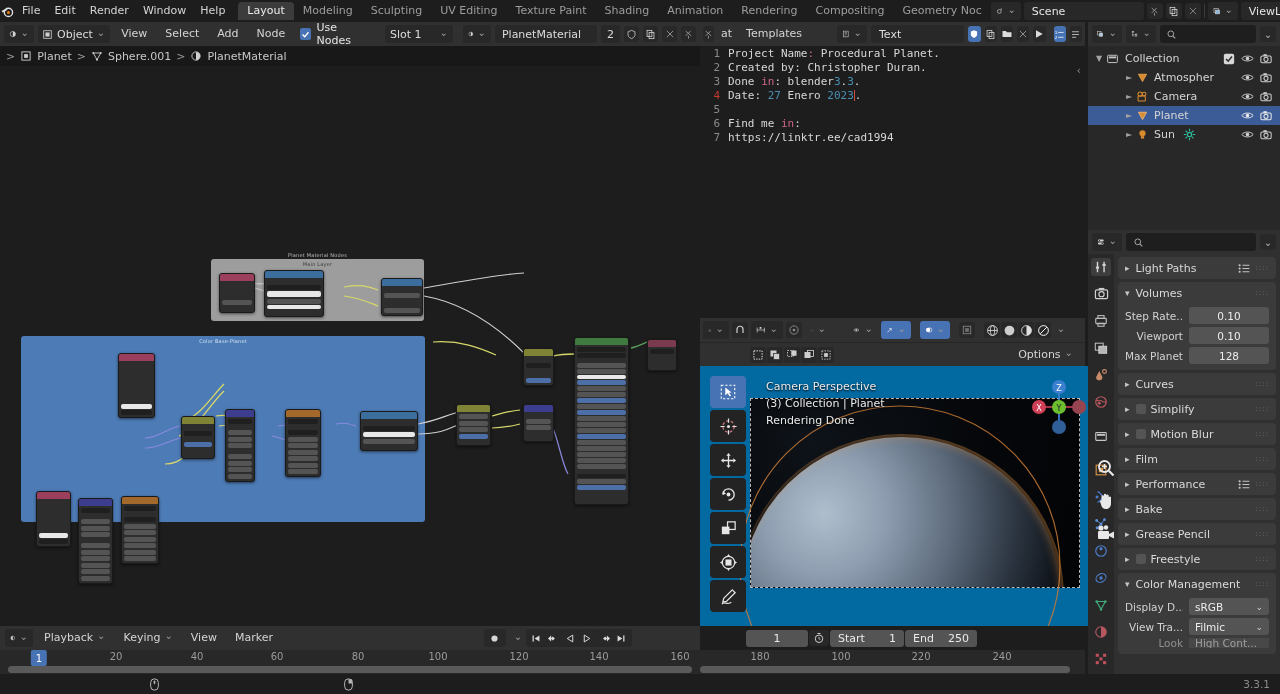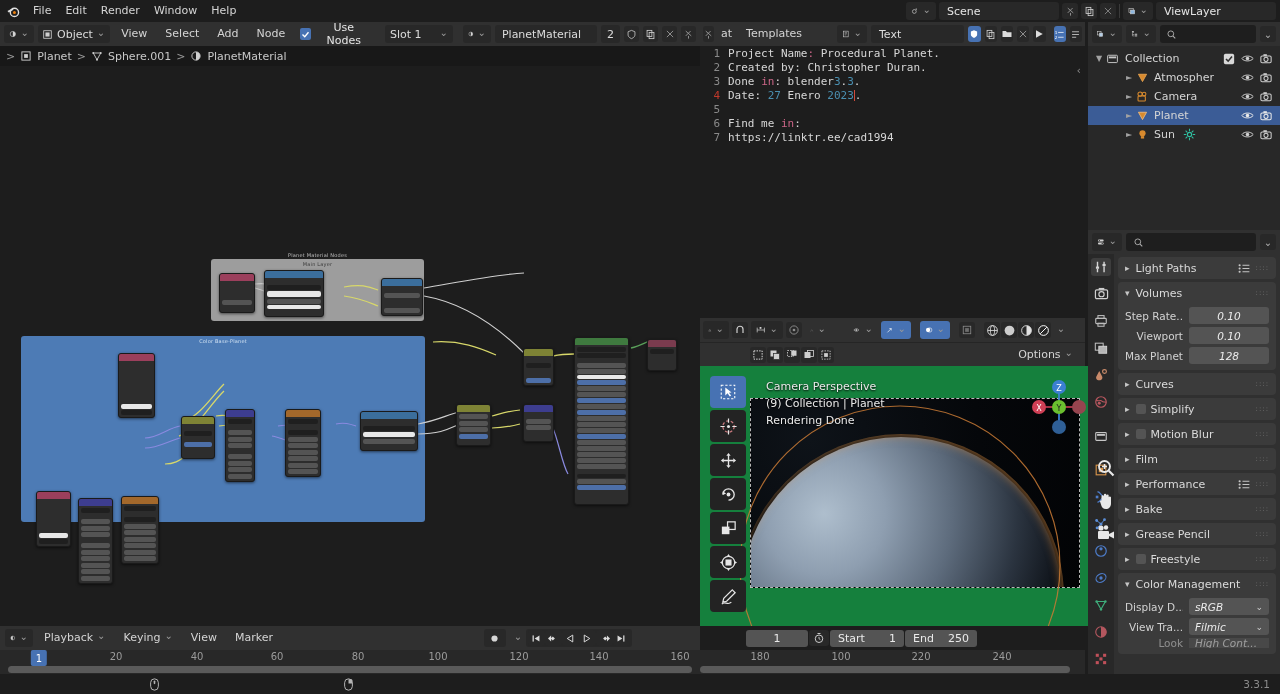--- a/index.html
+++ b/index.html
@@ -79,21 +79,21 @@
   .tk-num { color:#4a8fb0; }
   .caret { display:inline-block; width:1px; height:11px; background:#d04b3c; vertical-align:-2px;}
   #txtFoot { position:absolute; left:700px; top:298px; width:385px; height:20px; background:#282828;
              display:flex; align-items:center; padding-left:8px; color:#d0d0d0;}
 
   
   #vpHdr1 { position:absolute; left:700px; top:318px; width:385px; height:24px; background:#303030;
             display:flex; align-items:center; gap:3px; padding:0 3px; }
   #vpHdr2 { position:absolute; left:700px; top:342px; width:385px; height:24px; background:#303030;
             display:flex; align-items:center; gap:3px; padding:0 5px; border-top:1px solid #252525;}
-  #vpArea { position:absolute; left:700px; top:366px; width:426px; height:260px; background:#15803d;
+  #vpArea { position:absolute; left:700px; top:366px; width:426px; height:260px; background:#0369a1;
             overflow:hidden; }
   #vpToolbar { position:absolute; left:10px; top:10px; width:36px; display:flex; flex-direction:column;
                gap:2px; z-index:6;}
   .tool { width:36px; height:32px; background:#232323; border-radius:4px; display:flex;
           align-items:center; justify-content:center; }
   .tool.active { background:#4772b3; }
   #camFrame { position:absolute; left:50px; top:32px; width:330px; height:190px;
               border:1px dashed #b9b9b9; overflow:hidden; background:#000; z-index:2;}
   #vpText { position:absolute; left:66px; top:12px; z-index:7; font-size:11px; color:#e9e9e9;
             text-shadow:0 1px 2px #000; line-height:17px; }
@@ -124,21 +124,21 @@
            padding:0 7px; color:#dadada; }
   .panel .arrow { margin-right:6px; color:#c7c7c7; font-size:9px;}
   .panel .grip { margin-left:auto; color:#767676; letter-spacing:1px; font-size:7px;}
   .panel-open { background:#3b3b3b; border-radius:4px 4px 0 0;}
   .pgroup { background:#3b3b3b; border-radius:0 0 4px 4px; padding:3px 7px 6px; display:flex;
             flex-direction:column; gap:3px; }
   .prow { display:flex; align-items:center; gap:6px; height:17px; }
   .plabel { width:58px; text-align:right; color:#d2d2d2; font-size:10.5px; white-space:nowrap;
             overflow:hidden; }
   .pval { flex:1; background:#545454; border-radius:3px; height:17px; display:flex; align-items:center;
-          justify-content:center; color:#ececec; font-size:10.5px;font-style:italic;}
+          justify-content:center; color:#ececec; font-size:10.5px;}
   .pval.drop { justify-content:space-between; padding:0 6px; }
   .chkbox { width:10px; height:10px; background:#545454; border-radius:2px; margin-right:5px; }
 
   
   #statusbar { position:absolute; left:0; top:674px; width:1280px; height:20px; background:#1d1d1d;
                display:flex; align-items:center; color:#9b9b9b; font-size:10.5px; }
   #version { margin-left:auto; padding-right:10px; color:#8c8c8c; }
 
   .vline { width:1px; height:14px; background:#3a3a3a; }
 </style>
@@ -155,20 +155,32 @@
           <circle cx="9" cy="9" r="1.6" fill="#e87d0d"></circle>
         </svg>
     </div>
     <div class="row">
       <div class="menu-item">File</div>
       <div class="menu-item">Edit</div>
       <div class="menu-item">Render</div>
       <div class="menu-item">Window</div>
       <div class="menu-item">Help</div>
     </div>
+    <div id="wsTabs">
+      <div class="ws-tab active">Layout</div>
+      <div class="ws-tab">Modeling</div>
+      <div class="ws-tab">Sculpting</div>
+      <div class="ws-tab">UV Editing</div>
+      <div class="ws-tab">Texture Paint</div>
+      <div class="ws-tab">Shading</div>
+      <div class="ws-tab">Animation</div>
+      <div class="ws-tab">Rendering</div>
+      <div class="ws-tab">Compositing</div>
+      <div class="ws-tab">Geometry Noc</div>
+    </div>
 
     <div id="sceneBlock">
       <div class="btn chev" style="width:30px;">
         <svg width="12" height="12" viewBox="0 0 16 16">
             <circle cx="7" cy="9" r="4" fill="none" stroke="#d0d0d0" stroke-width="1.4"></circle>
             <circle cx="11" cy="4" r="1.5" fill="#d0d0d0"></circle>
           </svg>
       </div>
       <div class="nameField">Scene</div>
       <div class="sq flat">
@@ -210,21 +222,21 @@
       <svg width="11" height="11" viewBox="0 0 16 16" style="margin-right:4px;">
           <rect x="2.5" y="2.5" width="11" height="11" fill="none" stroke="#cfcfcf" stroke-width="1.2"></rect>
           <rect x="5" y="5" width="6" height="6" fill="#cfcfcf"></rect>
         </svg>
       <span>Object</span>
     </div>
     <div class="menu-item">View</div>
     <div class="menu-item">Select</div>
     <div class="menu-item">Add</div>
     <div class="menu-item">Node</div>
-    <div class="row" style="gap:5px; margin-left:4px;text-align:center;">
+    <div class="row" style="gap:5px; margin-left:4px;">
       <div style="width:12px;height:12px;background:#4772b3;border-radius:2px;display:flex;align-items:center;justify-content:center;">
         <svg width="9" height="9" viewBox="0 0 12 12">
             <path d="M2 6 L5 9 L10 3" stroke="#fff" stroke-width="1.8" fill="none"></path>
           </svg>
       </div>
       <span>Use Nodes</span>
     </div>
     <div class="btn chev" style="width:72px; justify-content:space-between; margin-left:10px;">
       <span>Slot 1</span>
     </div>
@@ -906,21 +918,21 @@
       <div class="tool">
         <svg width="19" height="19" viewBox="0 0 20 20">
             <path d="M14 3 L17 6 L8 15 L4 16 L5 12 Z" fill="none" stroke="#e6e6e6" stroke-width="1.3"></path>
             <path d="M3 18 C6 14 9 20 13 16" stroke="#e6e6e6" stroke-width="1.2" fill="none"></path>
           </svg>
       </div>
     </div>
 
     <div id="vpText">
       <div>Camera Perspective</div>
-      <div>(9) Collection | Planet</div>
+      <div>(3) Collection | Planet</div>
       <div>Rendering Done</div>
     </div>
 
     <div id="gizmo">
       <svg width="58" height="58" viewBox="0 0 58 58">
         <line x1="29" y1="29" x2="29" y2="10" stroke="#3b7fd1" stroke-width="1.8"></line>
         <line x1="29" y1="29" x2="29" y2="48" stroke="#3b7fd1" stroke-width="1.8"></line>
         <line x1="29" y1="29" x2="10" y2="29" stroke="#b4384d" stroke-width="1.8"></line>
         <line x1="29" y1="29" x2="48" y2="29" stroke="#b4384d" stroke-width="1.8"></line>
         <circle cx="29" cy="9" r="7" fill="#3b7fd1"></circle>

